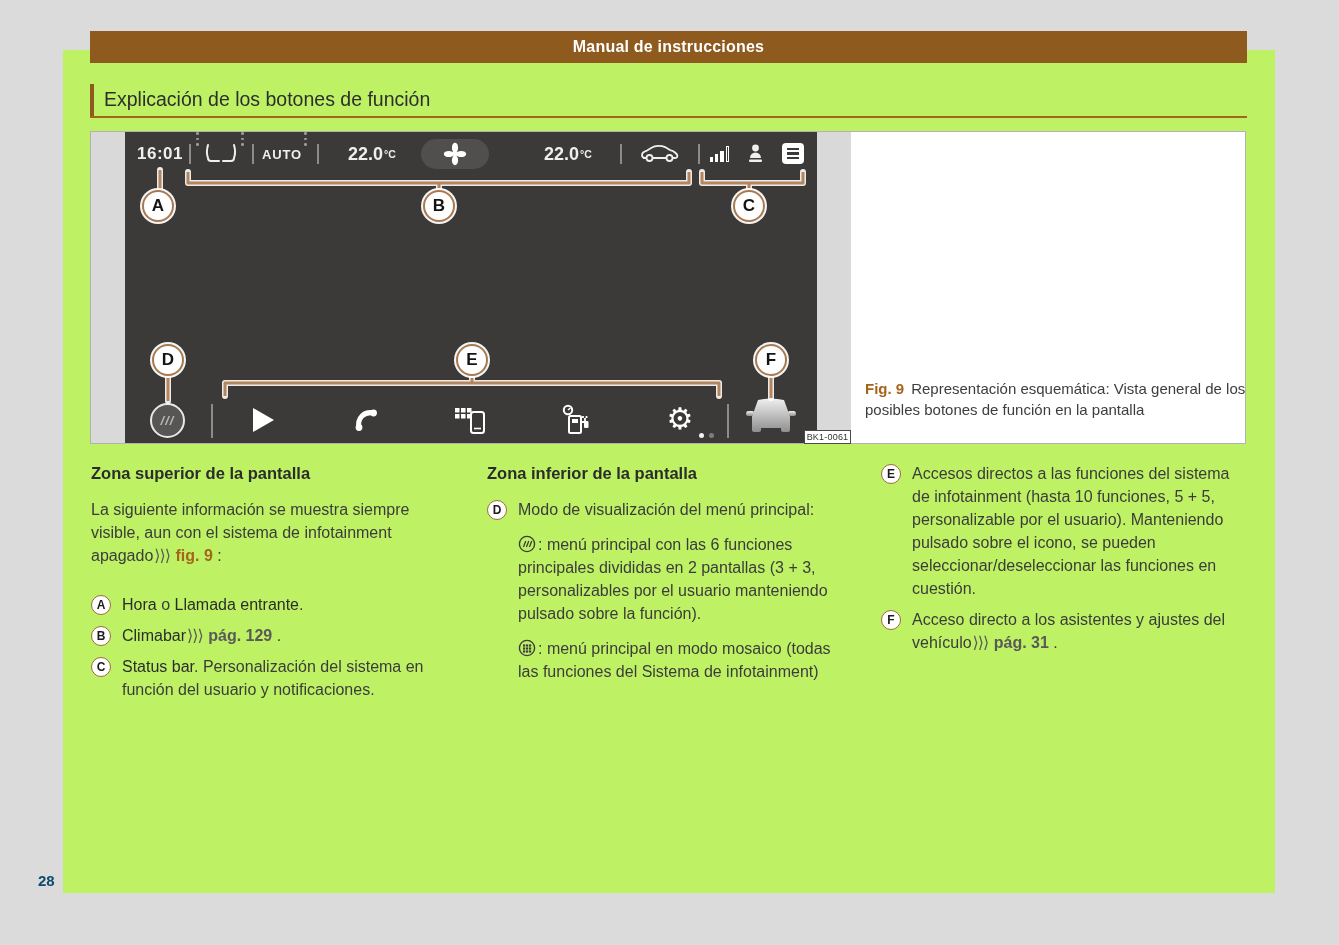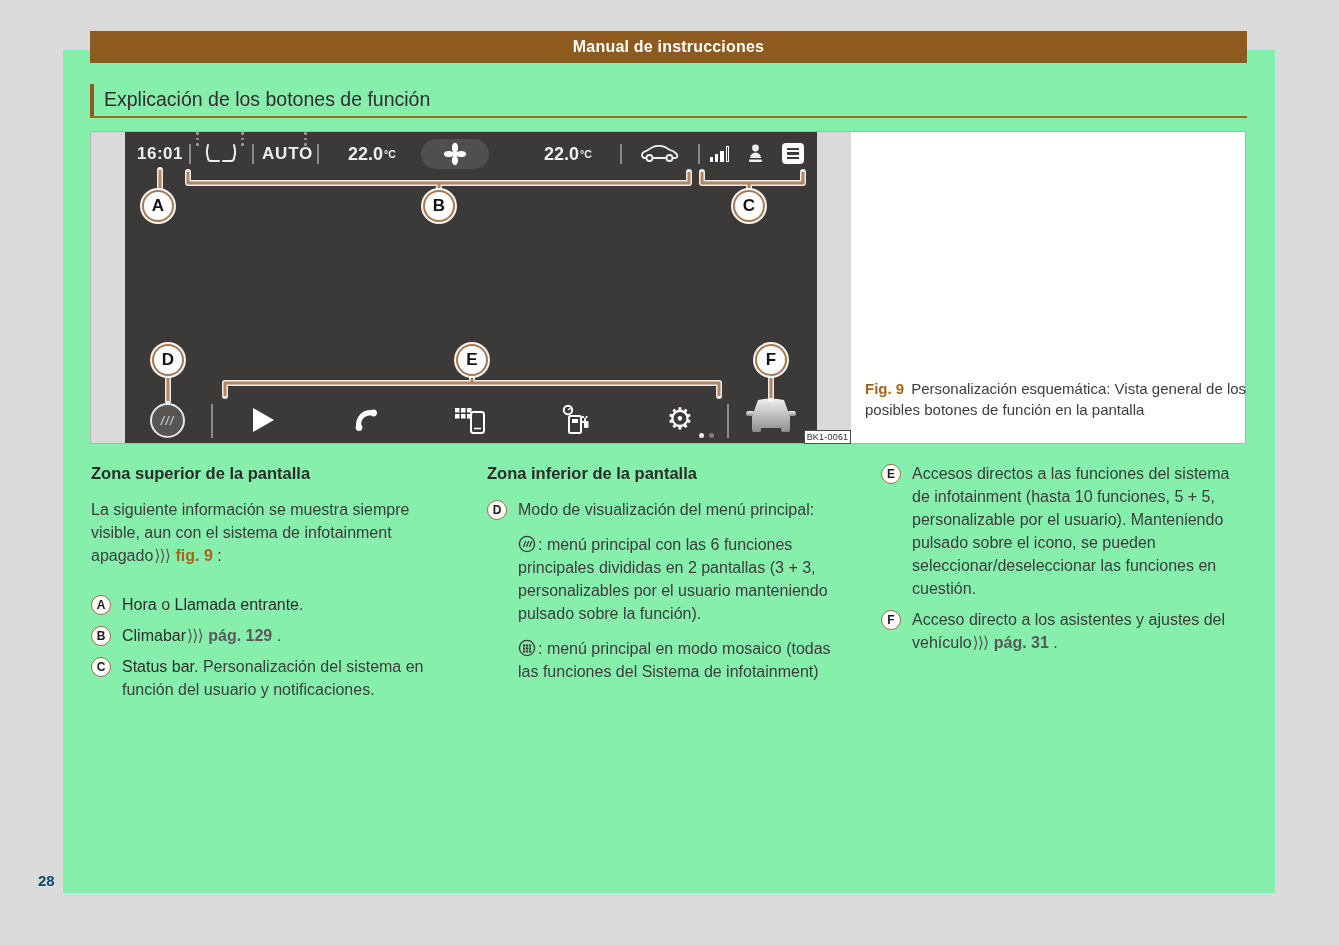--- a/index.html
+++ b/index.html
@@ -3,21 +3,21 @@
 <meta charset="utf-8">
 <style>
   * { margin:0; padding:0; box-sizing:border-box; }
   html,body { background:#cfcfcf; }
   .canvas {
     position:relative; width:1339px; height:945px; overflow:hidden;
     background:#dbdbdb;
     font-family:"Liberation Sans","DejaVu Sans",sans-serif;
     color:#3a3a3a;
   }
-  .page { position:absolute; left:63px; top:50px; width:1212px; height:843px; background:#86efac; }
+  .page { position:absolute; left:63px; top:50px; width:1212px; height:843px; background:#bef264; }
 
   .banner {
     position:absolute; left:27px; top:-19px; width:1157px; height:32px;
     background:#8e5a1e; color:#fff; display:flex; align-items:center; justify-content:center;
     font-size:16px; font-weight:bold; letter-spacing:.2px;
   }
   .sec-bar  { position:absolute; left:27px; top:34px; width:4px; height:33px; background:#8e5a1e; }
   .sec-title{ position:absolute; left:41px; top:38px; font-size:19.5px; font-weight:normal; color:#2e2e2e; }
   .sec-rule { position:absolute; left:27px; top:66px; width:1157px; height:2px; background:#a5641c; }
 
@@ -25,21 +25,21 @@
   .fig-gray-l { position:absolute; left:0; top:0; width:34px; height:100%; background:#d9d9d9; }
   .fig-gray-r { position:absolute; left:726px; top:0; width:34px; height:100%; background:#d9d9d9; }
   .screen { position:absolute; left:34px; top:0; width:692px; height:311px; background:#3b3a39; }
 
   
   .sitem { position:absolute; top:0; height:44px; display:flex; align-items:center; color:#efefef; }
   .sep   { width:1.5px; height:20px; background:#8d8c8b; }
   .time  { font-size:17px; font-weight:bold; letter-spacing:.5px; }
   .dotsv { display:flex; flex-direction:column; gap:3px; }
   .dotsv i { width:2.6px; height:2.6px; border-radius:50%; background:#9c9b9a; }
-  .auto  { font-size:17px; font-weight:bold; letter-spacing:.8px; }
+  .auto  { font-size:13px; font-weight:bold; letter-spacing:.8px; }
   .temp  { font-size:18px; font-weight:bold; }
   .temp .unit { font-size:10.5px; font-weight:bold; vertical-align:6px; margin-left:1px; }
   .fan-pill { position:absolute; left:296px; top:7px; width:68px; height:30px; border-radius:15px; background:#504f4d; display:flex; align-items:center; justify-content:center; }
 
   
   .menu-btn {
     position:absolute; left:25px; top:271px; width:35px; height:35px; border-radius:50%;
     border:2px solid #e9e8e7; background:#575654; color:#b9b8b6;
     display:flex; align-items:center; justify-content:center;
     font-style:italic; font-weight:bold; font-size:13px; letter-spacing:1px;
@@ -275,21 +275,21 @@
         <div class="callout" style="left:298px;top:58px">B</div>
         <div class="callout" style="left:608px;top:58px">C</div>
         <div class="callout" style="left:27px;top:212px">D</div>
         <div class="callout" style="left:331px;top:212px">E</div>
         <div class="callout" style="left:630px;top:212px">F</div>
       </div>
 
       <div class="bk-label">BK1-0061</div>
 
       <div class="fig-caption">
-        <span class="fig-num">Fig. 9</span><span>Personalización esquemática: Vista general de los posibles botones de función en la pantalla</span>
+        <span class="fig-num">Fig. 9</span><span>Representación esquemática: Vista general de los posibles botones de función en la pantalla</span>
       </div>
     </div>
 
     <div class="col col-1">
       <h3>Zona superior de la pantalla</h3>
       <p class="intro">
         <span>La siguiente información se muestra siempre visible, aun con el sistema de infotainment apagado</span><span class="chev">⟩⟩⟩</span> <span class="ref-brown">fig. 9</span><span> :</span>
       </p>
       <div class="litem">
         <span class="cletter">A</span>

